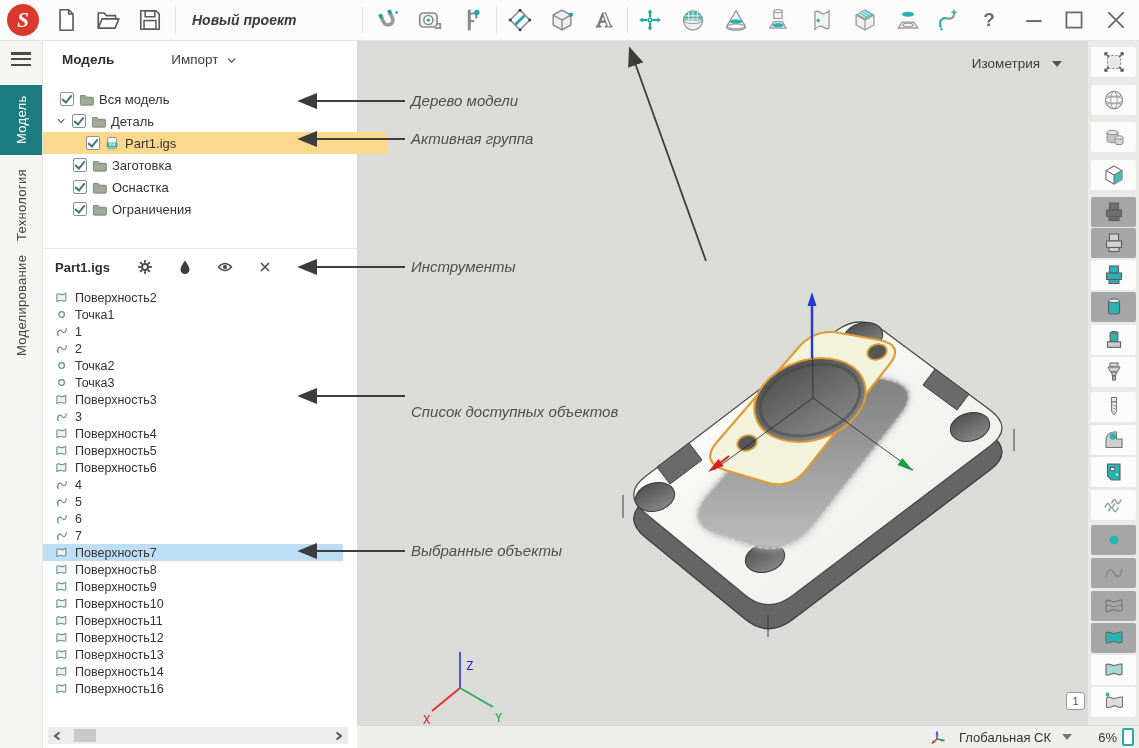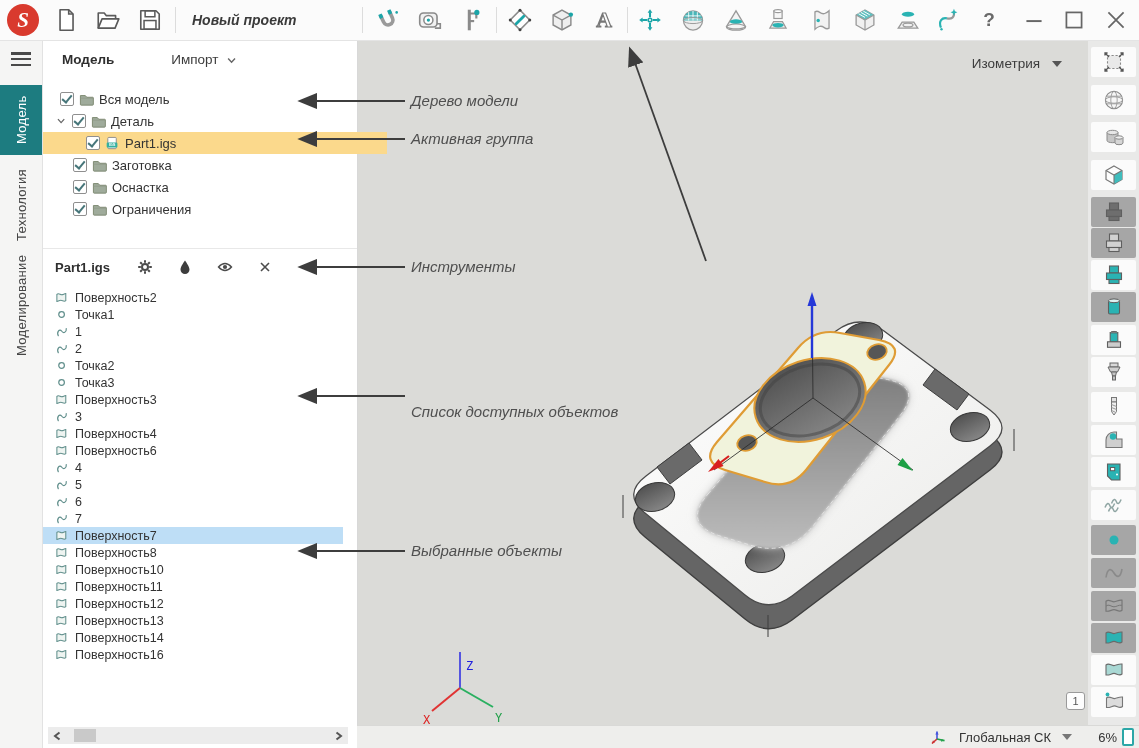--- a/index.html
+++ b/index.html
@@ -557,20 +557,26 @@
       <div class="orow">
           <svg viewBox="0 0 16 16">
             <use href="#p-surface"></use>
           </svg>
           <span>Поверхность4</span>
         </div>
       <div class="orow">
           <svg viewBox="0 0 16 16">
             <use href="#p-surface"></use>
           </svg>
+          <span>Поверхность5</span>
+        </div>
+      <div class="orow">
+          <svg viewBox="0 0 16 16">
+            <use href="#p-surface"></use>
+          </svg>
           <span>Поверхность6</span>
         </div>
       <div class="orow">
           <svg viewBox="0 0 16 16">
             <use href="#p-curve"></use>
           </svg>
           <span>4</span>
         </div>
       <div class="orow">
           <svg viewBox="0 0 16 16">
@@ -594,20 +600,26 @@
           <svg viewBox="0 0 16 16">
             <use href="#p-surface"></use>
           </svg>
           <span>Поверхность7</span>
         </div>
       <div class="orow">
           <svg viewBox="0 0 16 16">
             <use href="#p-surface"></use>
           </svg>
           <span>Поверхность8</span>
+        </div>
+      <div class="orow">
+          <svg viewBox="0 0 16 16">
+            <use href="#p-surface"></use>
+          </svg>
+          <span>Поверхность9</span>
         </div>
       <div class="orow">
           <svg viewBox="0 0 16 16">
             <use href="#p-surface"></use>
           </svg>
           <span>Поверхность10</span>
         </div>
       <div class="orow">
           <svg viewBox="0 0 16 16">
             <use href="#p-surface"></use>

